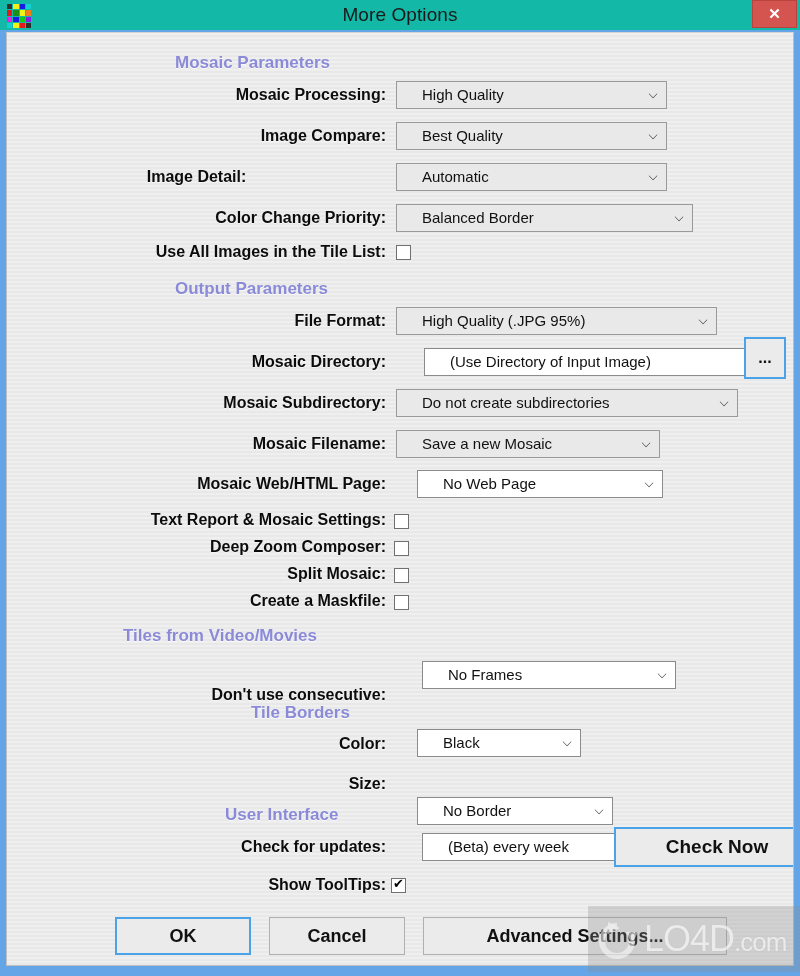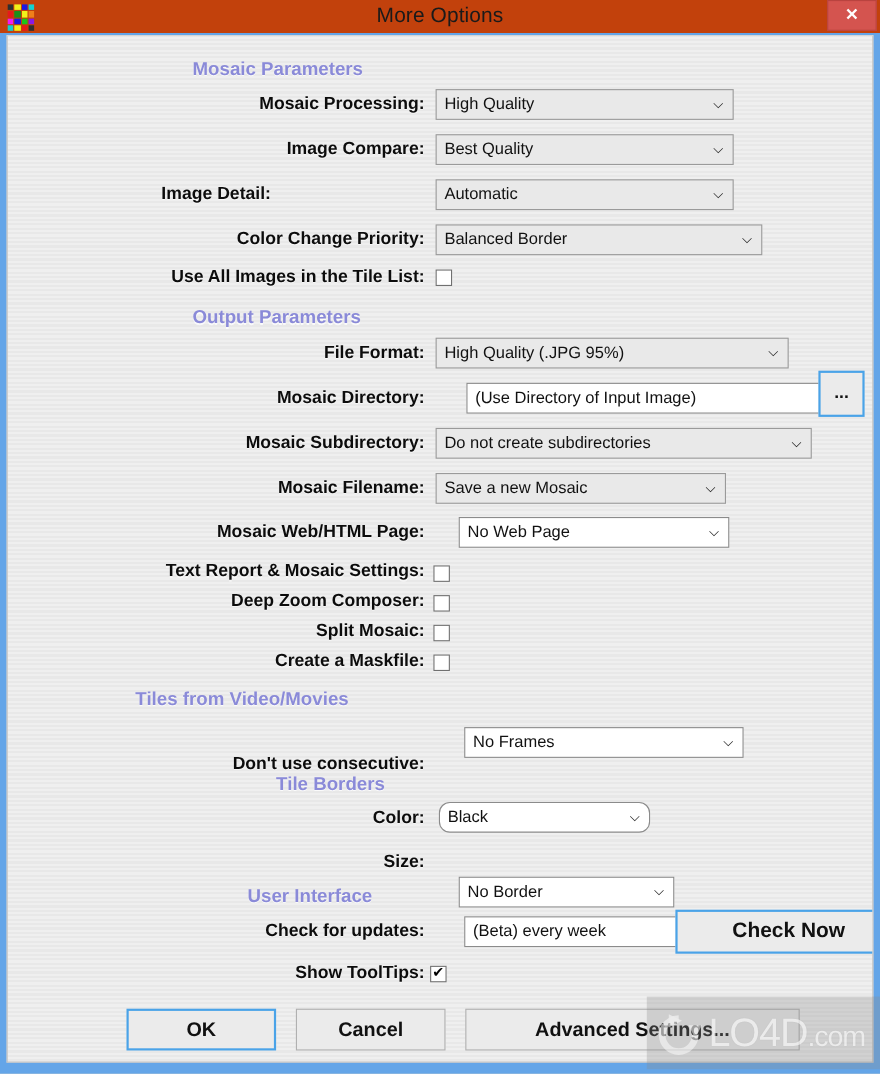--- a/index.html
+++ b/index.html
@@ -22,21 +22,21 @@
     height: 976px;
     background: #64a5e8;
     box-sizing: border-box;
   }
 
   
   #titlebar {
     position: relative;
     height: 30px;
     width: 100%;
-    background: #c2410c;
+    background: #14b8a6;
   }
   #app-icon {
     position: absolute;
     left: 7px;
     top: 4px;
     width: 24px;
     height: 24px;
     display: grid;
     grid-template-columns: repeat(4, 1fr);
     grid-template-rows: repeat(4, 1fr);
@@ -112,21 +112,21 @@
   .combo {
     position: absolute;
     box-sizing: border-box;
     height: 28px;
     border: 1px solid #9a9a9a;
     background: #e9e9e9;
     cursor: pointer;
     font-size: 15px;
     color: #111;
     line-height: 26px;
-    padding-left: 7px;
+    padding-left: 25px;
     white-space: nowrap;
     overflow: hidden;
   }
   .combo.white { background: #ffffff; border-color: #8b8b8b; margin-left: 28px; }
   .combo .arrow {
     position: absolute;
     right: 7px;
     top: 0;
     width: 12px;
     height: 26px;
@@ -332,21 +332,21 @@
 
     <div class="lbl-box" style="top:634px;margin-top:19px;">Don't use consecutive:</div>
     <div class="combo white" style="left:387px; top:628px; width:254px;">
       <span>No Frames</span>
       <span class="arrow">⌵</span>
     </div>
 
     <div class="section-title" style="left:244px; top:670px;">Tile Borders</div>
 
     <div class="lbl-box" style="top:702px;">Color:</div>
-    <div class="combo white" style="left:364px; top:696px; width:192px;border-radius:10px;">
+    <div class="combo white" style="left:382px; top:696px; width:164px;">
       <span>Black</span>
       <span class="arrow">⌵</span>
     </div>
 
     <div class="lbl-box" style="top:742px;">Size:</div>
     <div class="combo white" style="left:382px; top:764px; width:196px;">
       <span>No Border</span>
       <span class="arrow">⌵</span>
     </div>
 

